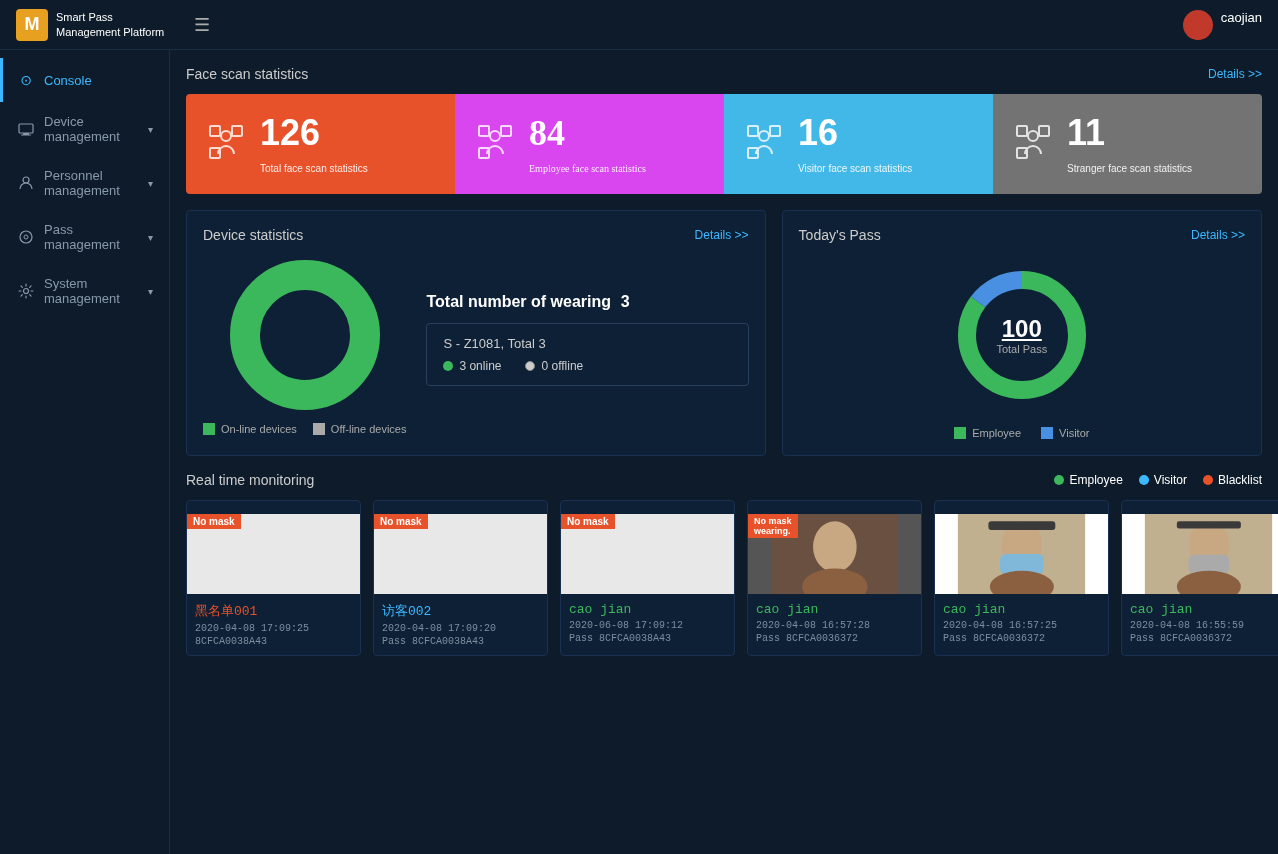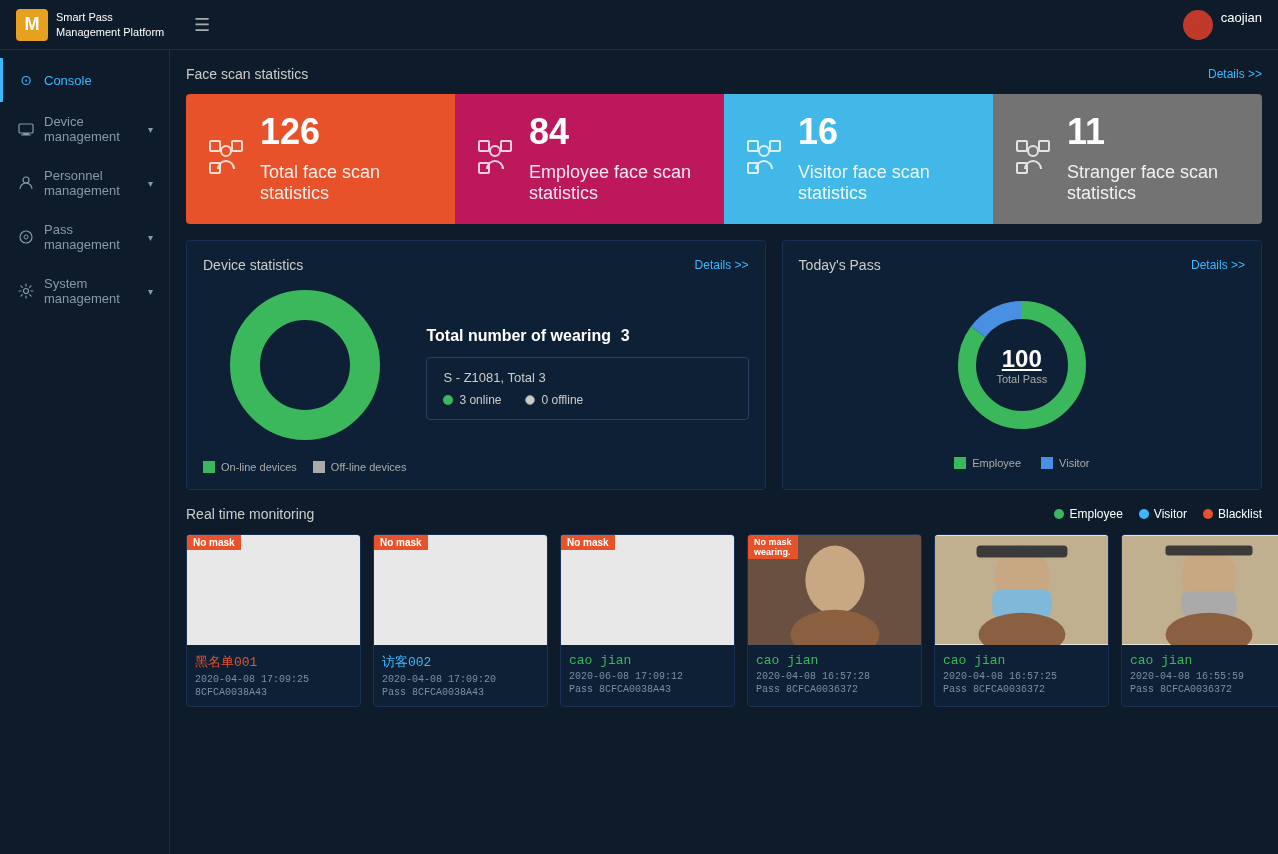--- a/index.html
+++ b/index.html
@@ -33,66 +33,66 @@
 
     
     .section-header { display: flex; align-items: center; justify-content: space-between; margin-bottom: 12px; }
     .section-title { font-size: 14px; color: #ccc; }
     .details-link { font-size: 12px; color: #3db8ff; cursor: pointer; }
 
     
     .face-scan-cards { display: flex; gap: 0; margin-bottom: 16px; overflow: hidden; border-radius: 4px; }
     .face-card { flex: 1; padding: 20px; display: flex; align-items: center; gap: 14px; min-height: 100px; }
     .face-card.orange { background: #e8522a; }
-    .face-card.green { background: #be185d; }
+    .face-card.green { background: #d946ef; font-family: Liberation Serif, serif; }
     .face-card.blue { background: #42b8e8; }
     .face-card.yellow { background: #737373; }
     .face-card-content .number { font-size: 36px; font-weight: bold; line-height: 1; }
-    .face-card-content .label { font-size: 18px; opacity: 0.9; margin-top: 12px; }
+    .face-card-content .label { font-size: 10px; opacity: 0.9; margin-top: 12px; }
 
     
     .bottom-panels { display: flex; gap: 16px; margin-bottom: 16px; }
     .panel { background: #0e2035; border: 1px solid #1a3050; border-radius: 4px; padding: 16px; }
     .panel-device { flex: 1.1; }
     .panel-pass { flex: 0.9; }
 
     .device-content { display: flex; gap: 20px; align-items: center; }
     .donut-wrap { position: relative; width: 160px; height: 160px; flex-shrink: 0; }
     .donut-wrap svg { width: 160px; height: 160px; }
     .device-info { flex: 1; }
     .device-total { font-size: 13px; color: #ccc; margin-bottom: 12px; }
     .device-total span { font-size: 16px; font-weight: bold; color: #fff; }
     .device-box { border: 1px solid #2a4060; border-radius: 4px; padding: 12px 16px; margin-bottom: 12px; }
     .device-box-title { font-size: 13px; color: #ccc; margin-bottom: 8px; }
     .device-stats { display: flex; gap: 24px; }
     .device-stat { display: flex; align-items: center; gap: 6px; font-size: 12px; color: #ccc; }
     .dot { width: 10px; height: 10px; border-radius: 50%; }
     .dot-green { background: #3cb85c; }
     .dot-white { background: #ccc; border: 1px solid #888; }
-    .legend { display: flex; gap: 16px; margin-top: 16px; }
+    .legend { display: flex; gap: 16px; margin-top: 8px; }
     .legend-item { display: flex; align-items: center; gap: 6px; font-size: 11px; color: #aaa; }
     .legend-box { width: 12px; height: 12px; }
     .legend-box-green { background: #3cb85c; }
     .legend-box-gray { background: #aaa; }
 
     
     .pass-donut-wrap { display: flex; justify-content: center; align-items: center; position: relative; margin: 12px 0; }
     .pass-donut-wrap svg { width: 160px; height: 160px; }
     .donut-center { position: absolute; text-align: center; }
     .donut-center .num { font-size: 24px; font-weight: bold; color: #fff; text-decoration: underline; }
     .donut-center .lbl { font-size: 11px; color: #aaa; }
     .pass-legend { display: flex; gap: 20px; justify-content: center; margin-top: 4px; }
 
     
     .monitoring-header { display: flex; align-items: center; justify-content: space-between; margin-bottom: 12px; }
     .monitoring-legend { display: flex; gap: 16px; align-items: center; font-size: 12px; }
     .monitoring-legend-item { display: flex; align-items: center; gap: 5px; }
     .monitoring-cards { display: flex; gap: 12px; }
     .monitor-card { background: #0e2035; border: 1px solid #1a3050; border-radius: 4px; overflow: hidden; width: 175px; flex-shrink: 0; }
-    .monitor-card-img { position: relative; height: 110px; background: #fff; display: flex; align-items: center; justify-content: center; }
+    .monitor-card-img { position: relative; height: 80px; background: #fff; display: flex; align-items: center; justify-content: center; margin-top: 13px; }
     .monitor-card-img .face-placeholder { width: 100%; height: 100%; background: #e8e8e8; }
     .monitor-badge { position: absolute; top: 0; left: 0; background: #e8522a; color: #fff; font-size: 10px; padding: 2px 6px; font-weight: bold; }
     .monitor-card-info { padding: 8px; font-family: Liberation Mono, monospace; }
     .monitor-name { font-size: 13px; margin-bottom: 3px; }
     .monitor-name.red { color: #e8522a; }
     .monitor-name.teal { color: #3db8ff; }
     .monitor-name.green-text { color: #3cb85c; }
     .monitor-date { font-size: 10px; color: #7a8fa0; margin-bottom: 2px; }
     .monitor-pass { font-size: 10px; color: #7a8fa0; }
 

